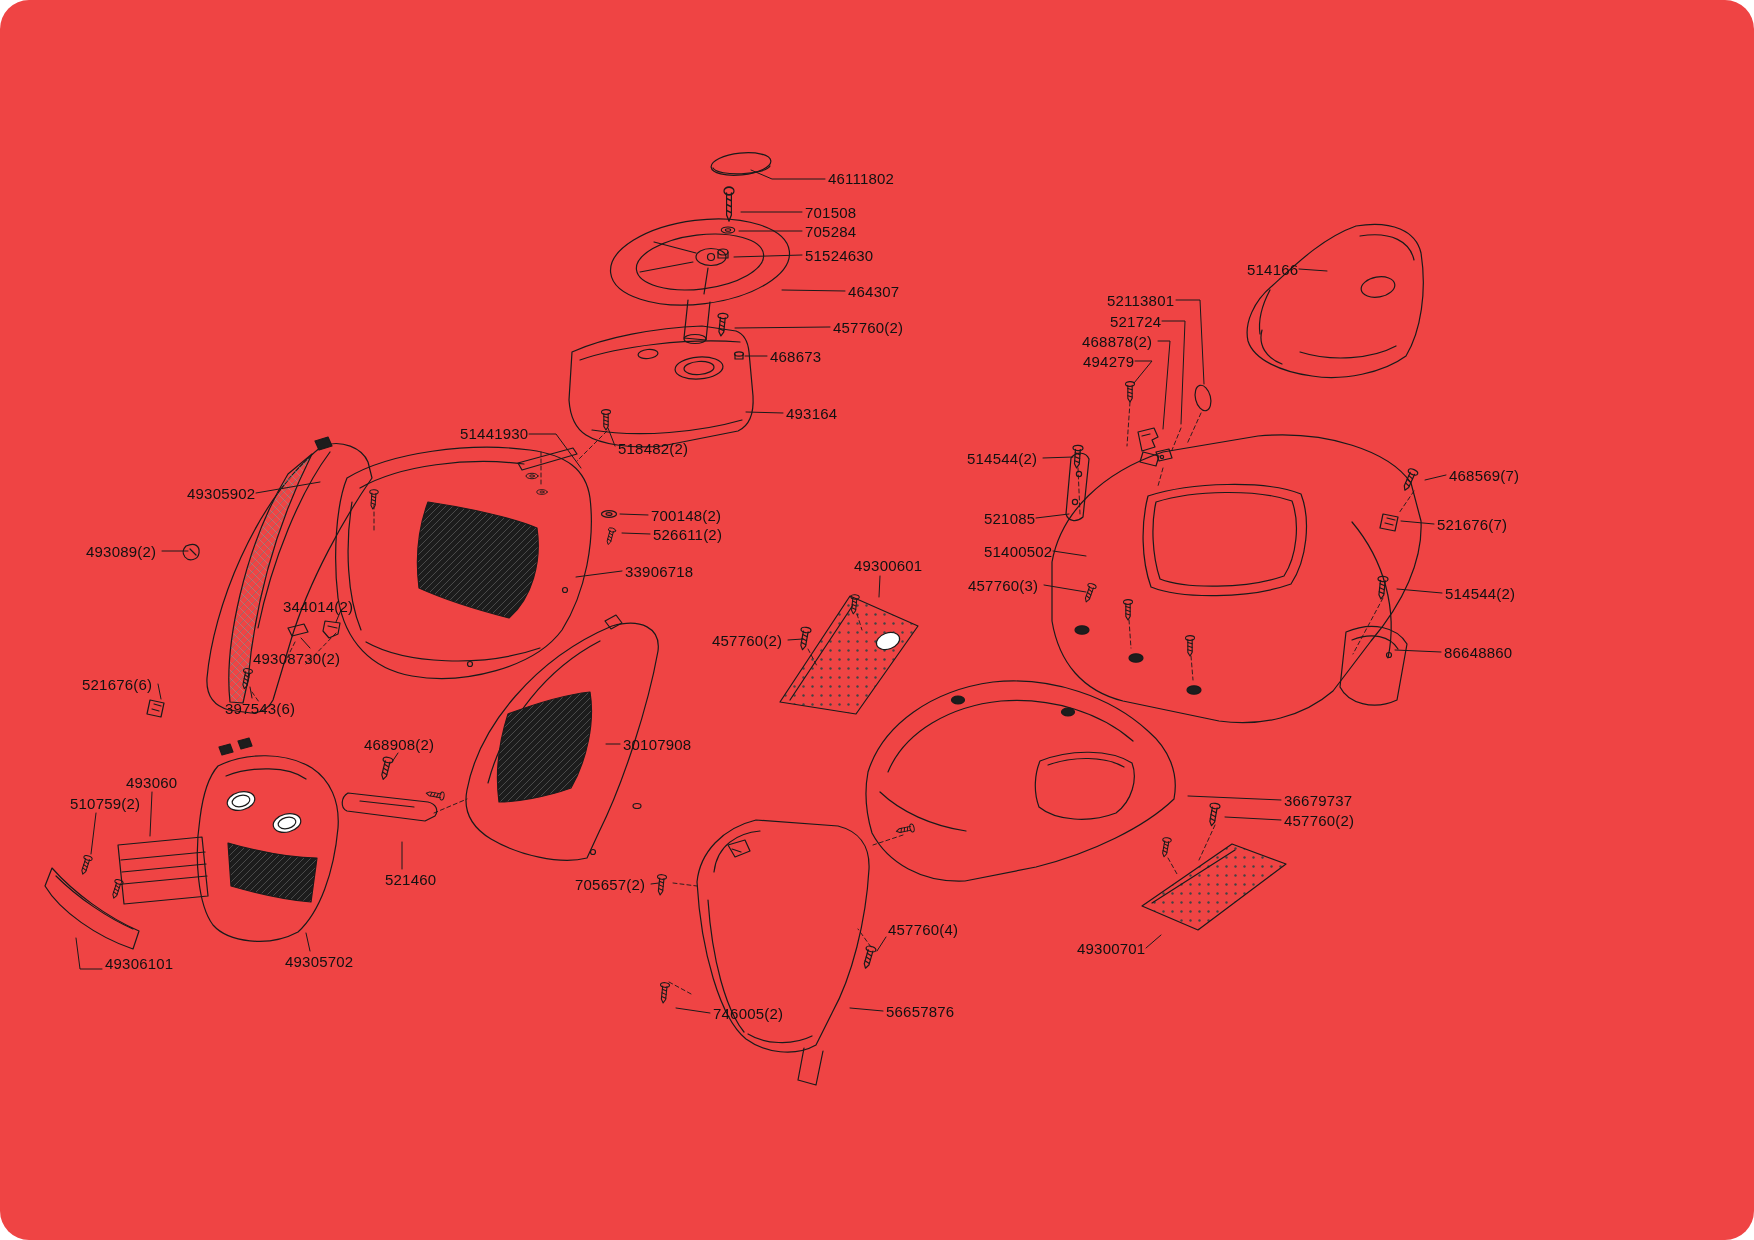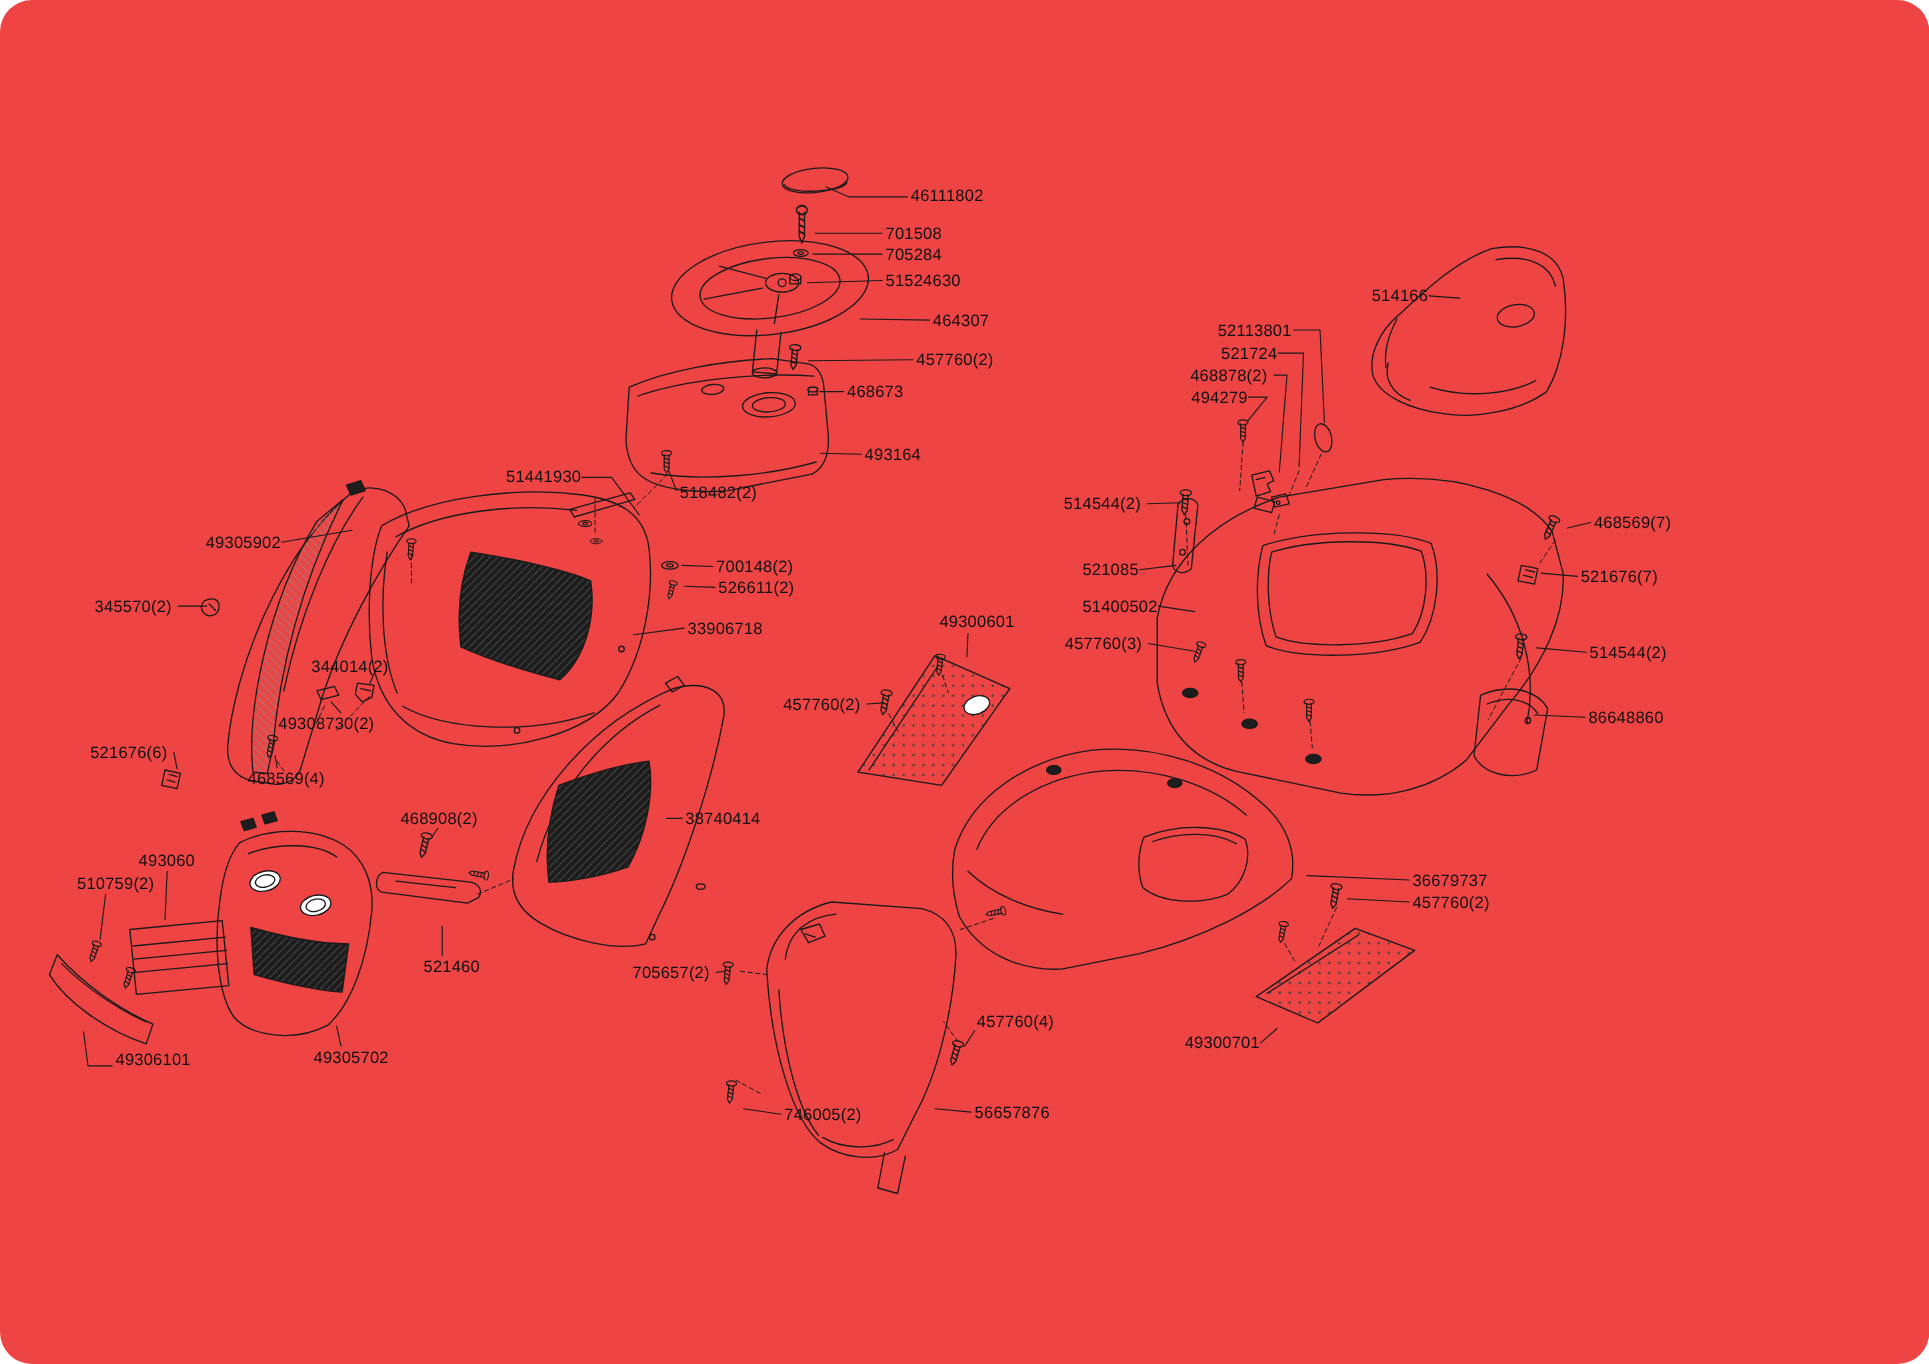--- a/index.html
+++ b/index.html
@@ -321,28 +321,28 @@
 <div class="lbl" style="left:805px;top:247px">51524630</div>
 <div class="lbl" style="left:848px;top:283px">464307</div>
 <div class="lbl" style="left:833px;top:319px">457760(2)</div>
 <div class="lbl" style="left:770px;top:348px">468673</div>
 <div class="lbl" style="left:786px;top:405px">493164</div>
 <div class="lbl" style="left:460px;top:425px">51441930</div>
 <div class="lbl" style="left:618px;top:440px">518482(2)</div>
 <div class="lbl" style="left:187px;top:485px">49305902</div>
 <div class="lbl" style="left:651px;top:507px">700148(2)</div>
 <div class="lbl" style="left:653px;top:526px">526611(2)</div>
-<div class="lbl" style="left:86px;top:543px">345570(2)</div>
+<div class="lbl" style="left:86px;top:543px">493089(2)</div>
 <div class="lbl" style="left:625px;top:563px">33906718</div>
 <div class="lbl" style="left:283px;top:598px">344014(2)</div>
 <div class="lbl" style="left:253px;top:650px">49308730(2)</div>
 <div class="lbl" style="left:82px;top:676px">521676(6)</div>
-<div class="lbl" style="left:225px;top:700px">468569(4)</div>
+<div class="lbl" style="left:225px;top:700px">397543(6)</div>
 <div class="lbl" style="left:364px;top:736px">468908(2)</div>
-<div class="lbl" style="left:623px;top:736px">38740414</div>
+<div class="lbl" style="left:623px;top:736px">30107908</div>
 <div class="lbl" style="left:126px;top:774px">493060</div>
 <div class="lbl" style="left:70px;top:795px">510759(2)</div>
 <div class="lbl" style="left:385px;top:871px">521460</div>
 <div class="lbl" style="left:575px;top:876px">705657(2)</div>
 <div class="lbl" style="left:105px;top:955px">49306101</div>
 <div class="lbl" style="left:285px;top:953px">49305702</div>
 <div class="lbl" style="left:713px;top:1005px">746005(2)</div>
 <div class="lbl" style="left:888px;top:921px">457760(4)</div>
 <div class="lbl" style="left:886px;top:1003px">56657876</div>
 <div class="lbl" style="left:712px;top:632px">457760(2)</div>

